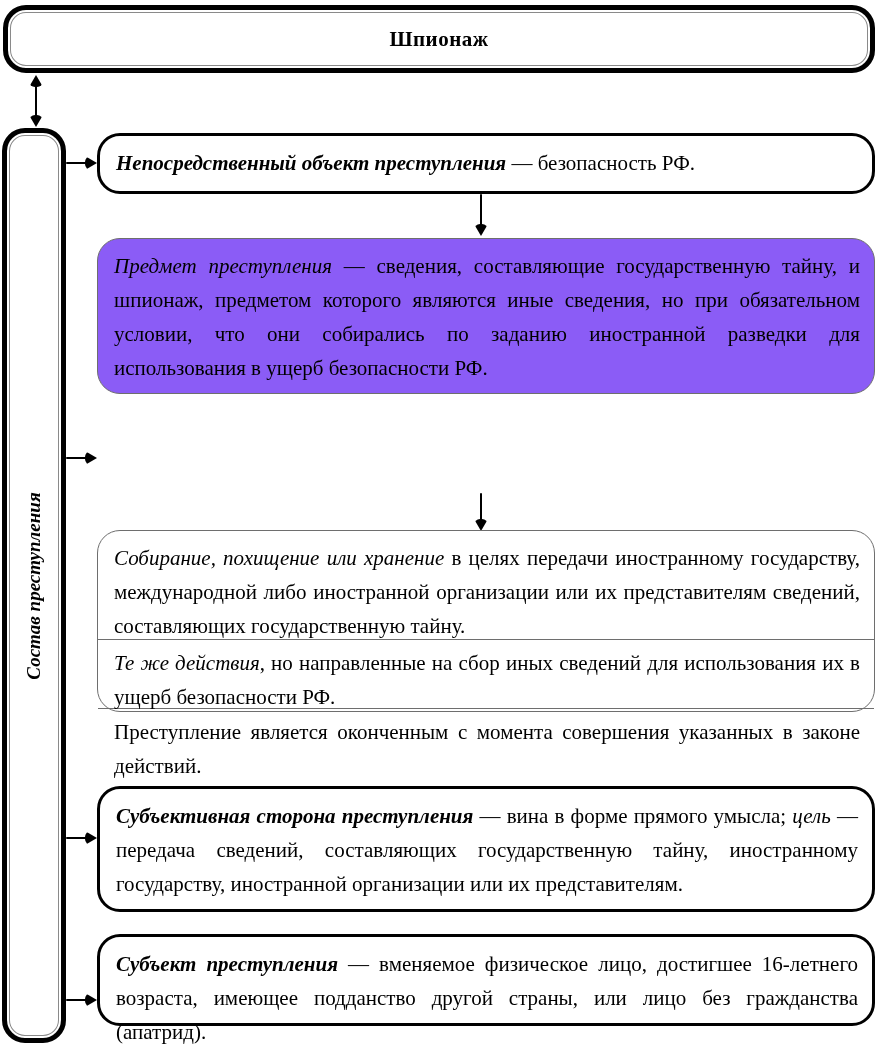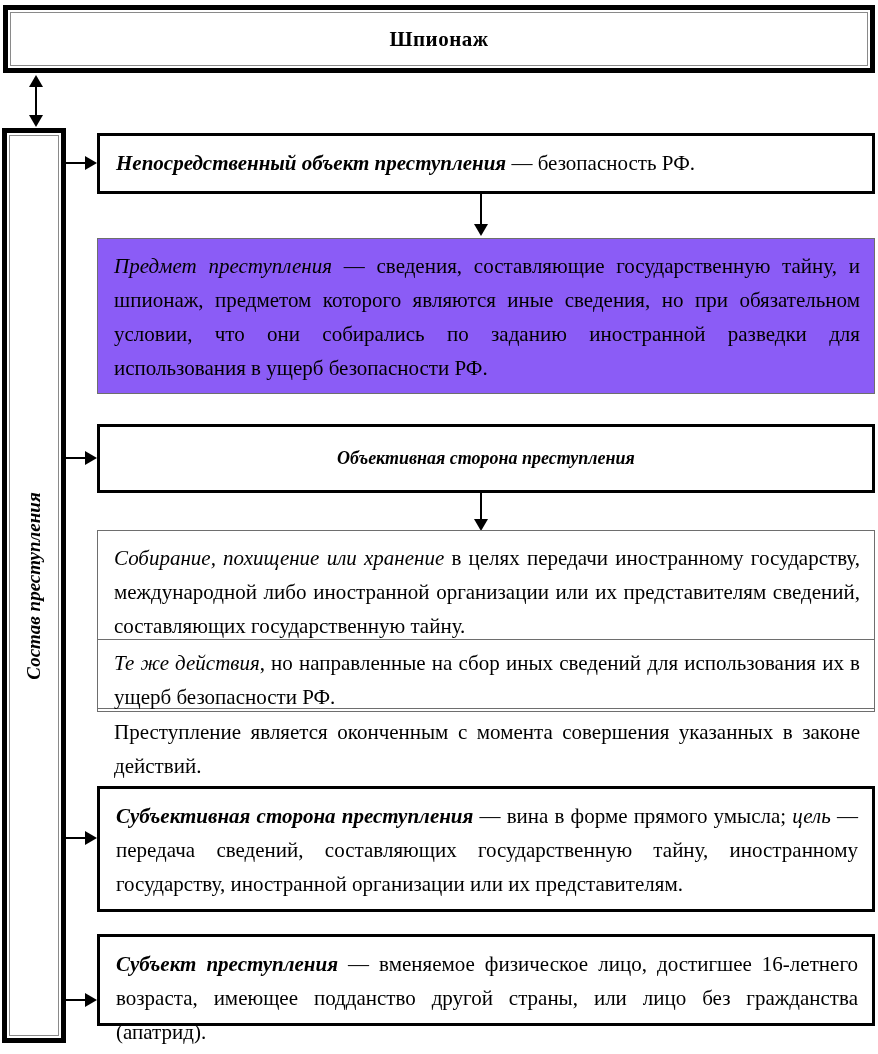--- a/index.html
+++ b/index.html
@@ -14,21 +14,21 @@
   }
   #page {
     position: relative;
     width: 878px;
     height: 1054px;
     overflow: hidden;
     background: #ffffff;
   }
 
   
-  .abs { position: absolute; box-sizing: border-box; }
+  .abs { position: absolute; box-sizing: border-box; border-radius: 23px; }
 
   
   .frame-double {
     border: 5px solid #000000;
     background: #ffffff;
     box-shadow: inset 0 0 0 2px #ffffff, inset 0 0 0 3px #8a8a8a;
   }
   
   .frame-heavy {
     border: 3px solid #000000;
@@ -174,23 +174,20 @@
     <div class="abs vline" style="left:7px; top:0; height:32px;"></div>
     <div class="abs arrow-down" style="left:1px; top:30px;"></div>
   </div>
 
   <div class="abs frame-light content-box pad" id="box-subject-matter">
     <p class="para">
       <span class="lead-plain">Предмет преступления</span><span> — сведения, составляющие государственную тайну, и шпионаж, предметом которого являются иные сведения, но при обязательном условии, что они собирались по заданию иностранной разведки для использования в ущерб безопасности РФ.</span>
     </p>
   </div>
 
-  <div class="abs frame-heavy content-box" id="box-objective-side">
-    <span class="centered">Объективная сторона преступления</span>
-  </div>
 
   <div class="abs" style="left:473px; top:493px; width:16px; height:40px;">
     <div class="abs vline" style="left:7px; top:0; height:30px;"></div>
     <div class="abs arrow-down" style="left:1px; top:26px;"></div>
   </div>
 
   <div class="abs content-box" id="table-objective">
     <div class="row pad" style="height:88px;">
       <p class="para">
         <span class="lead-plain">Собирание, похищение или хранение</span><span> в целях передачи иностранному государству, международной либо иностранной организации или их представителям сведений, составляющих государственную тайну.</span>

